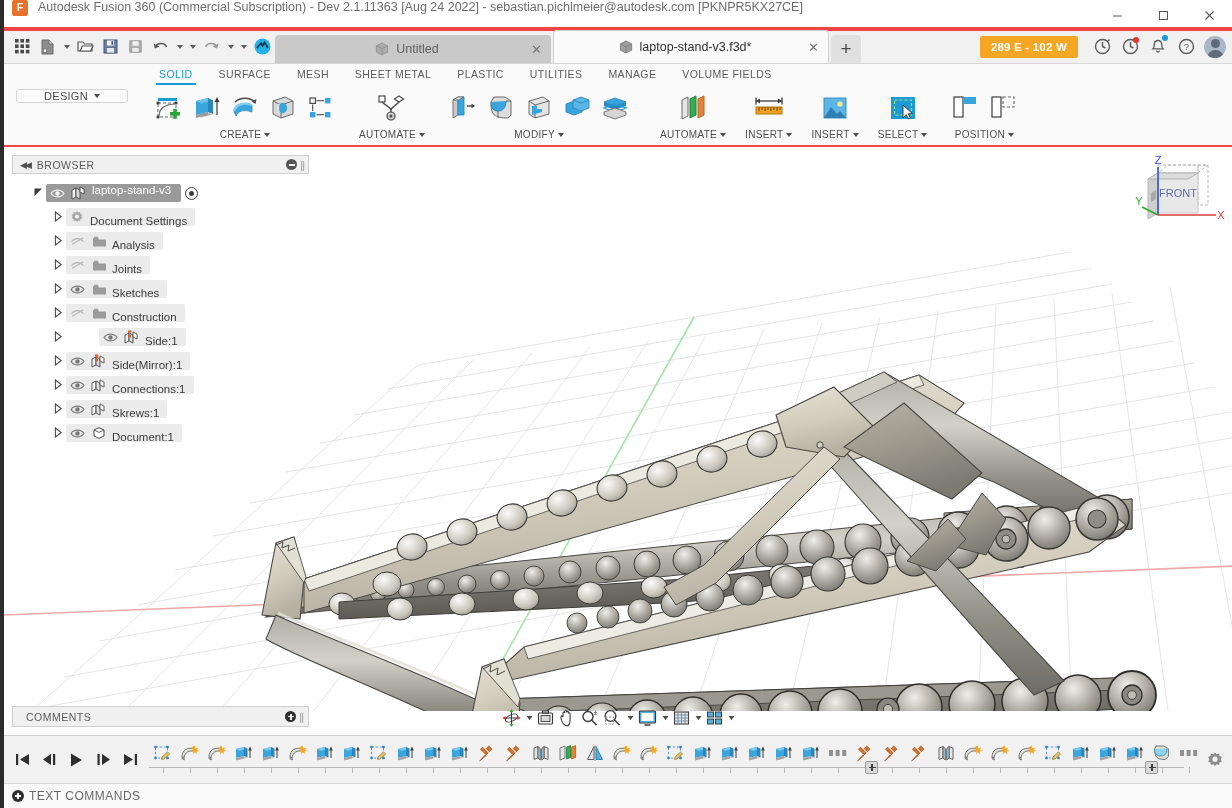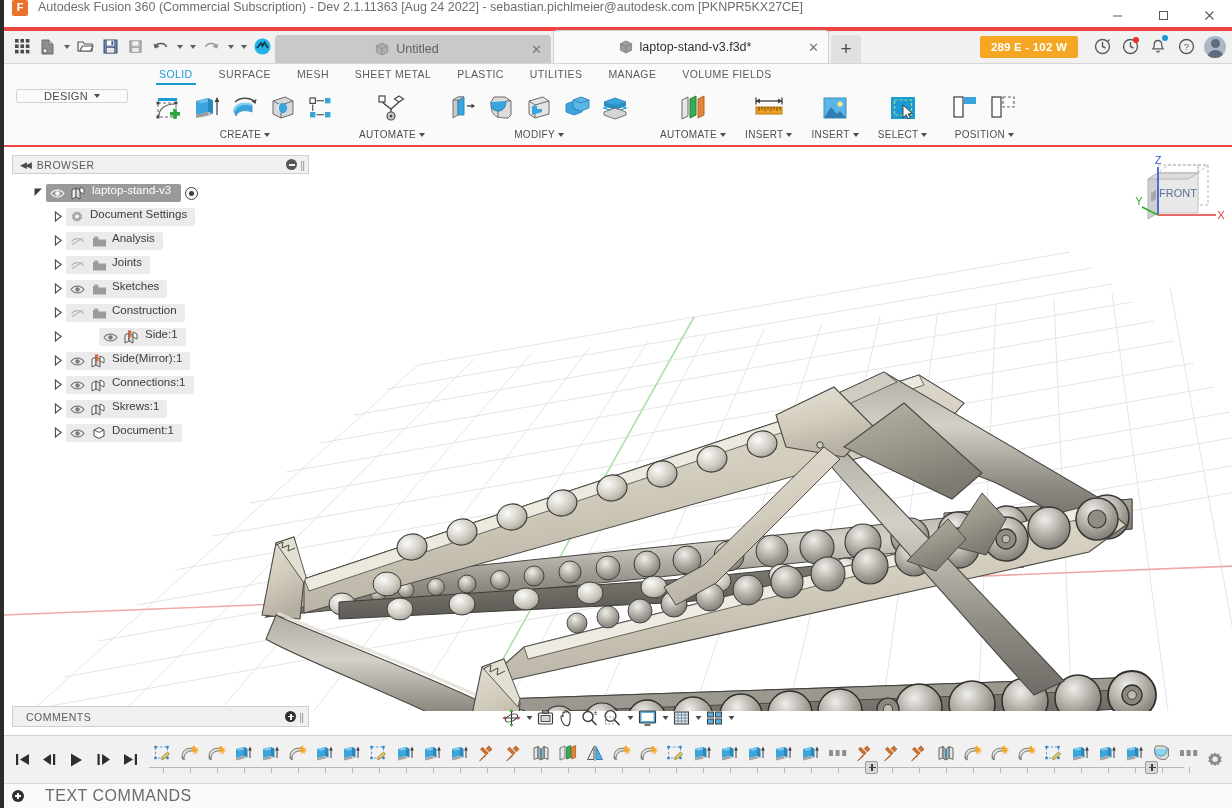--- a/index.html
+++ b/index.html
@@ -102,21 +102,21 @@
   .bh-grip{color:#9a9a9a;font-size:11px;letter-spacing:-1px;}
   .tree{padding-top:7px;font-size:11.5px;}
   .trow{display:flex;align-items:center;height:24px;position:relative;}
   .tw{display:flex;height:18px;border-radius:2px;}
   .tw.hl{background:rgba(232,232,232,.88);}
   .tw.rootsel{background:#9a9a9a;color:#fff;}
   .arr{width:16px;text-align:center;color:#4a4a4a;font-size:9px;flex:0 0 16px;}
   .arr.down{color:#3c3c3c;}
   .eye{width:22px;display:flex;align-items:center;justify-content:center;flex:0 0 22px;}
   .ti{width:22px;display:flex;align-items:center;justify-content:center;flex:0 0 22px;}
-  .tlbl{padding:0 8px 0 2px;white-space:nowrap;}
+  .tlbl{padding:0 8px 0 2px;white-space:nowrap;margin-top:7px;}
   .rootname{padding:0 10px 0 2px;color:#fff;}
   .radio{width:13px;height:13px;border-radius:50%;border:1.5px solid #3c3c3c;margin-left:4px;
          position:relative;flex:0 0 13px;background:#fff;}
   .radio:after{content:"";position:absolute;left:3px;top:3px;width:5px;height:5px;border-radius:50%;background:#3c3c3c;}
 
   
   .comments{position:absolute;left:8px;bottom:8px;width:297px;height:21px;background:#f0f0f0;
             border:1px solid #cfcfcf;display:flex;align-items:center;padding:0 5px;z-index:20;}
   .comments .c-title{font-size:10.5px;color:#5b5b5b;letter-spacing:.5px;margin-left:8px;}
   .c-right{margin-left:auto;display:flex;align-items:center;gap:3px;}
@@ -150,21 +150,21 @@
   .tl-plus:after{content:"";position:absolute;left:2.5px;top:5.2px;width:7px;height:1.5px;background:#3c3c3c;}
   .tl-plus:before{content:"";position:absolute;left:5.2px;top:2.5px;width:1.5px;height:7px;background:#3c3c3c;}
   .tl-gear{width:34px;height:48px;display:flex;align-items:center;justify-content:center;flex:0 0 34px;}
 
   
   .statusbar{height:25px;background:#fafafa;border-top:1px solid #d8d8d8;display:flex;
              align-items:center;flex:0 0 25px;padding-left:8px;}
   .sb-plus{width:12px;height:12px;border-radius:50%;background:#2f2f2f;position:relative;flex:0 0 12px;}
   .sb-plus:after{content:"";position:absolute;left:2.7px;top:5.2px;width:6.6px;height:1.6px;background:#fafafa;}
   .sb-plus:before{content:"";position:absolute;left:5.2px;top:2.7px;width:1.6px;height:6.6px;background:#fafafa;}
-  .sb-label{font-size:16px;color:#6a6a6a;letter-spacing:.5px;margin-left:21px;}
+  .sb-label{font-size:12px;color:#6a6a6a;letter-spacing:.5px;margin-left:5px;}
 </style>
 </head>
 <body>
 
 <div id="app">
 
   <div class="titlebar">
     <div class="tb-logo"></div>
     <div class="tb-title">Autodesk Fusion 360 (Commercial Subscription) - Dev 2.1.11363 [Aug 24 2022] - sebastian.pichlmeier@autodesk.com [PKNPR5KX27CE]</div>
     <div class="tb-spacer"></div>

